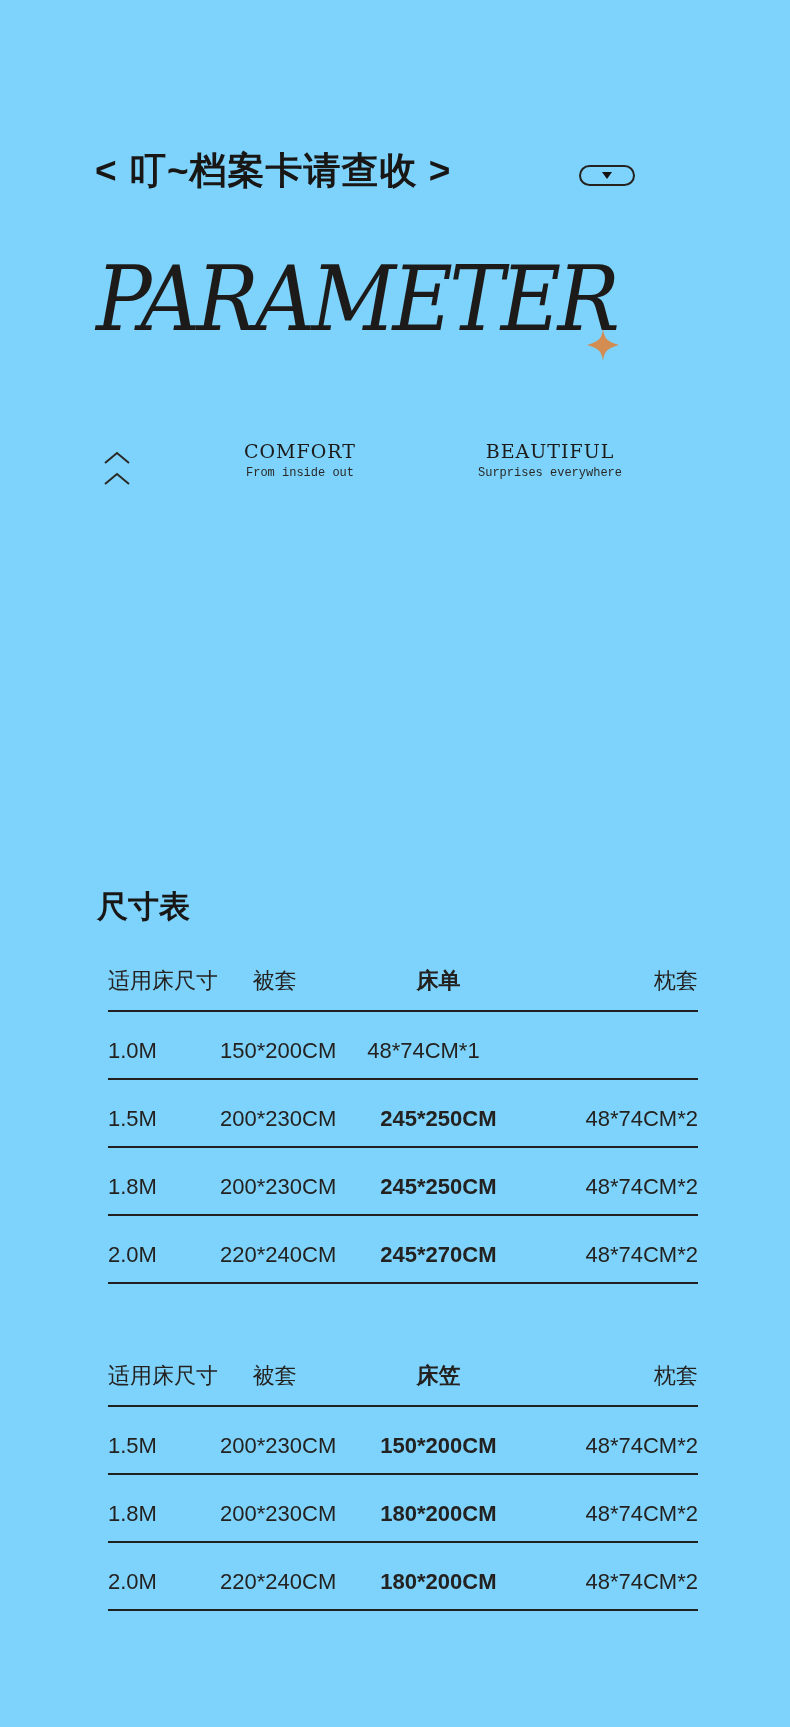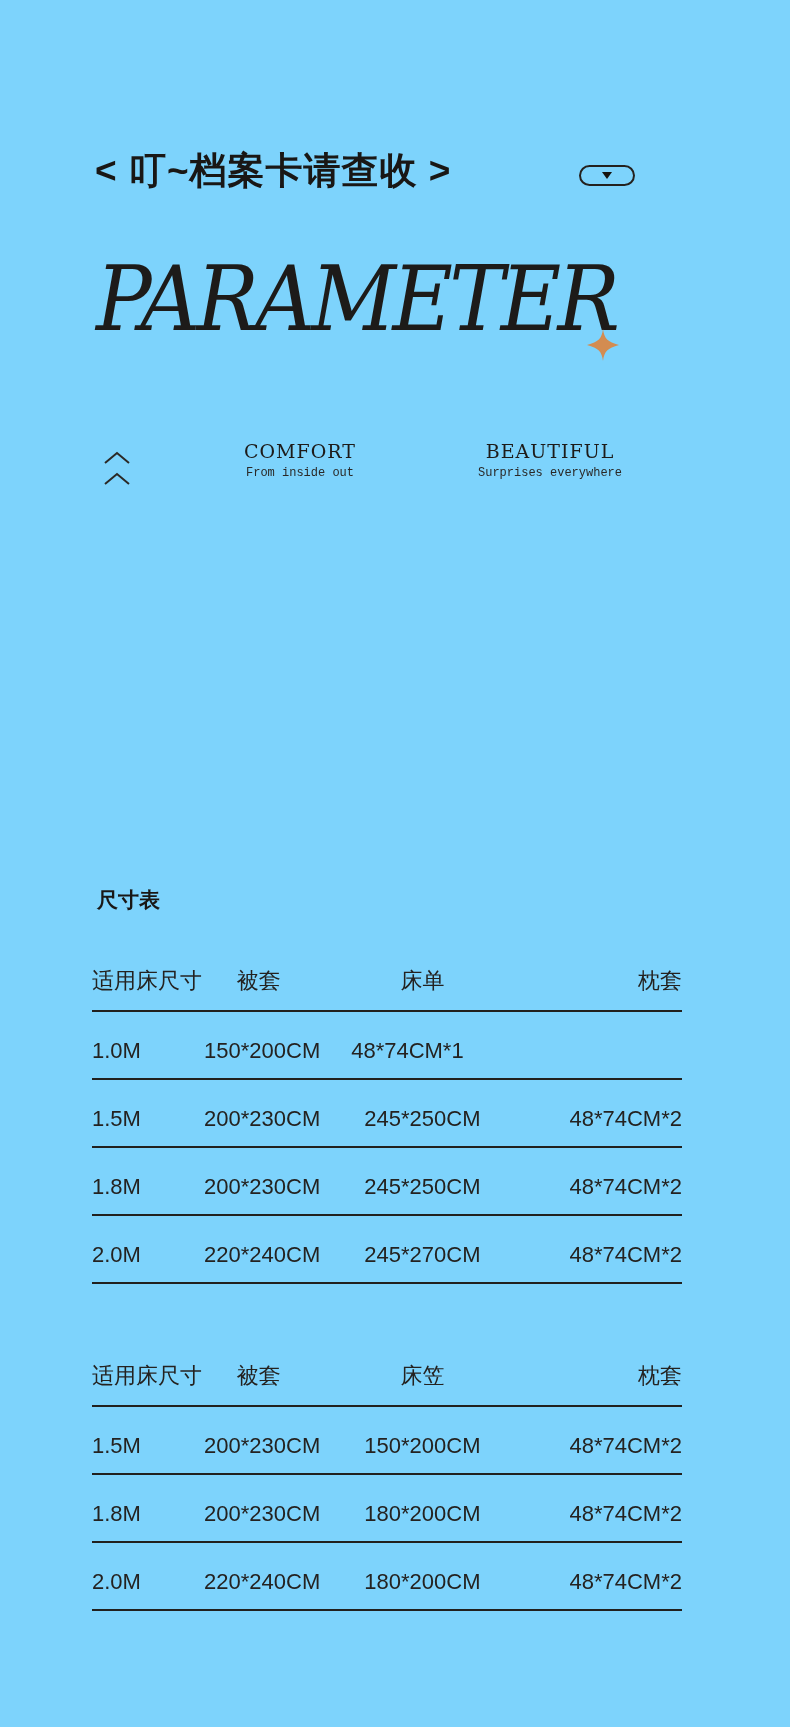--- a/index.html
+++ b/index.html
@@ -37,32 +37,32 @@
   .f-beautiful{left:430px;}
   
   .specs{position:absolute;left:100px;top:545px;width:590px;}
   .spec-row{
     height:86px;box-sizing:border-box;border-bottom:2px solid #21201e;
     display:flex;justify-content:space-between;align-items:flex-end;padding-bottom:8px;
   }
   .spec-label{font-size:24px;font-weight:700;color:#21201e;white-space:nowrap;}
   .spec-value{font-size:23px;font-weight:500;color:#262422;white-space:nowrap;}
   
-  .size-title{position:absolute;left:97px;top:886px;font-size:21px;font-weight:800;color:#191715;}
-  .stable{position:absolute;left:92px;width:590px;}
+  .size-title{position:absolute;left:97px;top:886px;font-size:31px;font-weight:800;color:#191715;}
+  .stable{position:absolute;left:108px;width:590px;}
   .t1{top:944px;}
   .t2{top:1339px;}
   .trow{
     height:68px;box-sizing:border-box;border-bottom:2px solid #21201e;
     display:flex;align-items:flex-end;padding-bottom:14px;
     font-size:22px;font-weight:500;color:#242220;
   }
   .c1{width:19%;text-align:left;}
   .c2{width:18.5%;text-align:center;}
-  .c3{width:37%;text-align:center;}
+  .c3{width:37%;text-align:center;font-weight:bold;}
   .c4{width:25.5%;text-align:right;}
 </style>
 </head>
 <body>
 
 <div class="canvas">
 
   <div class="title">&lt; 叮~档案卡请查收 &gt;</div>
 
   <div class="pill">

